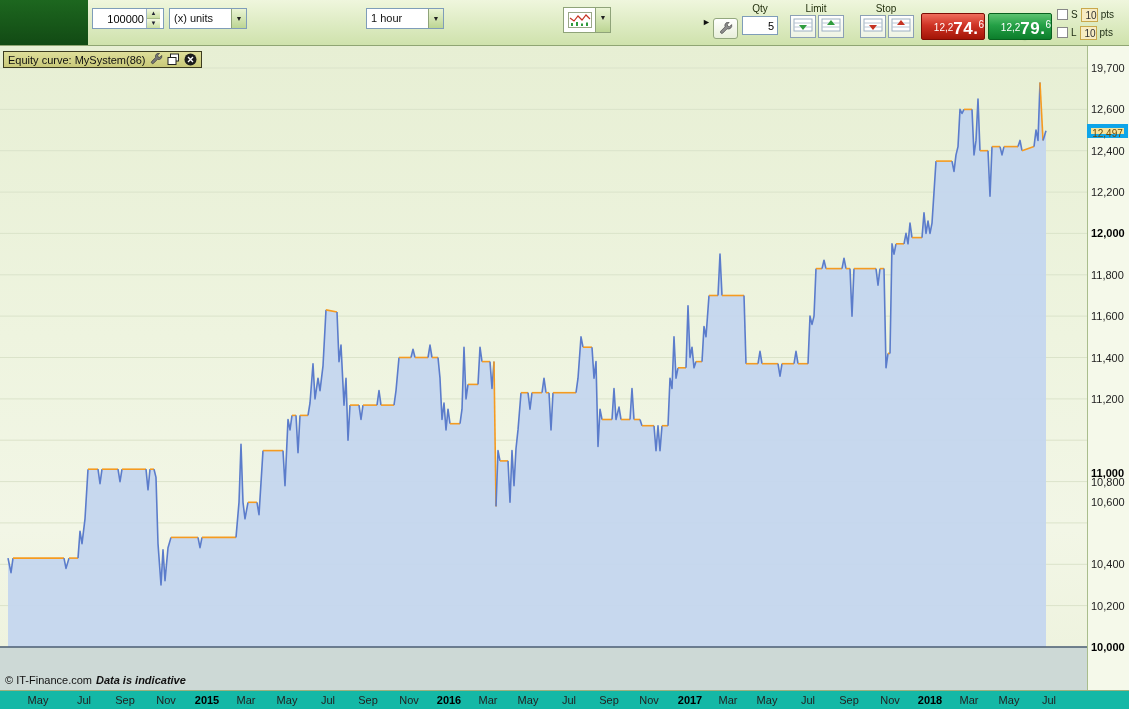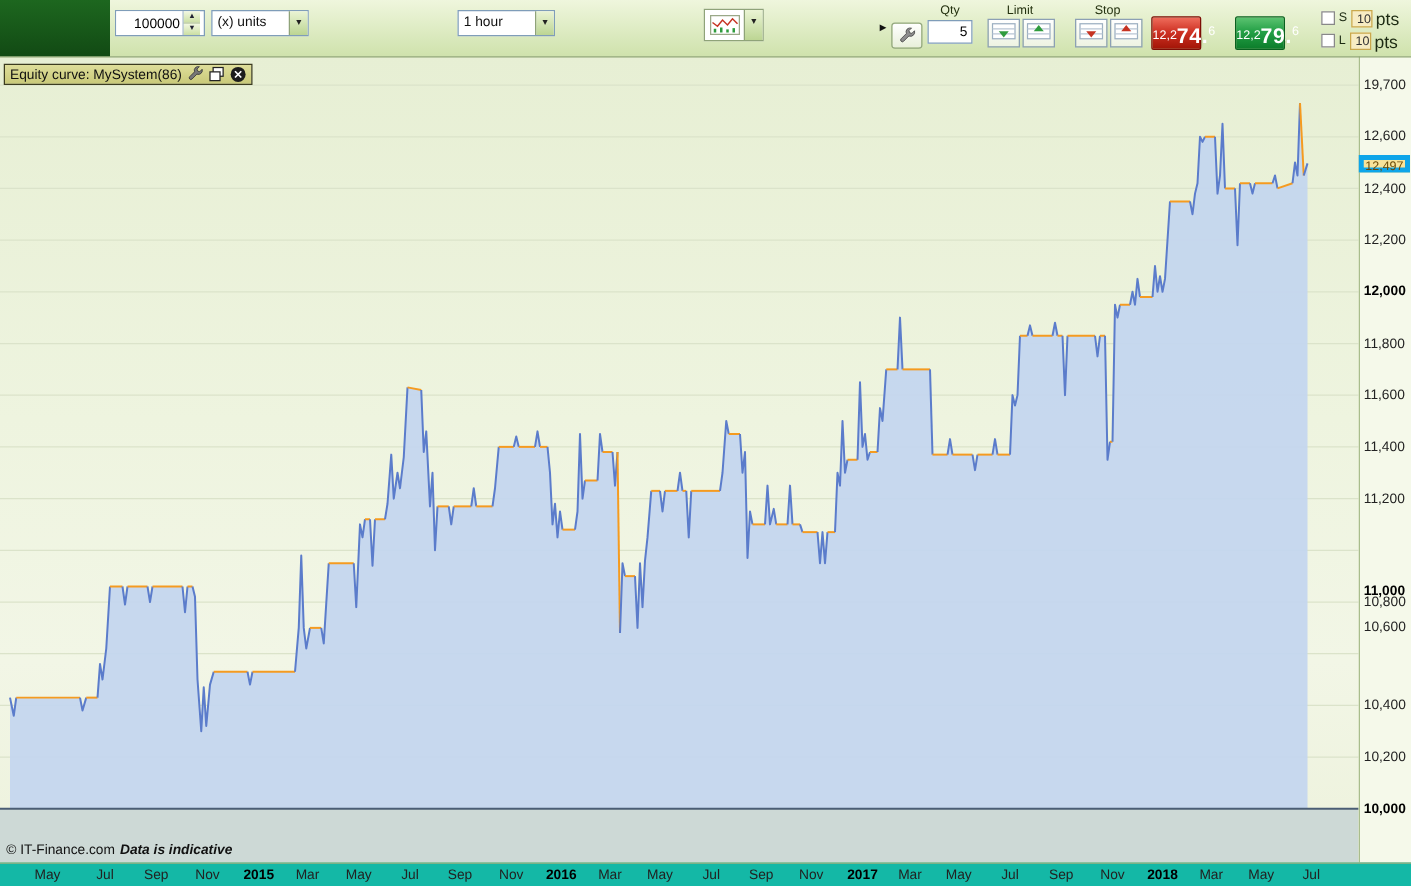--- a/index.html
+++ b/index.html
@@ -18,31 +18,31 @@
   .sel-text { flex:1; font-size:11px; padding:3px 4px 0 4px; color:#111; white-space:nowrap; }
   .sel-arrow { width:15px; text-align:center; font-size:7px; padding-top:6px; color:#222; background:linear-gradient(180deg,#eaf4d4,#bcd593); border-left:1px solid #8fa379; cursor:pointer; }
   .chartbtn { position:absolute; left:563px; top:7px; width:48px; height:26px; display:flex; background:#fff; border:1px solid #8fa379; }
   .chartbtn .icon-wrap { flex:1; display:flex; align-items:center; justify-content:center; background:#fff; }
   .expander { position:absolute; left:702px; top:17px; font-size:9px; color:#111; cursor:pointer; }
   .toolbtn { position:absolute; background:linear-gradient(180deg,#ffffff,#e8efda); border:1px solid #93a77e; border-radius:3px; display:flex; align-items:center; justify-content:center; cursor:pointer; }
   .grp-lbl { position:absolute; font-size:10px; color:#24310f; text-align:center; }
   .lbl-light { color:#ffffff; font-weight:normal; text-shadow:0 0 2px #6d8a4e;margin-top:27px; }
   .qty-input { position:absolute; left:742px; top:16px; width:36px; height:19px; border:1px solid #7f9db9; font-size:11px; text-align:right; padding:0 3px; font-family:"Liberation Sans",sans-serif; }
   .ordbtn { position:absolute; width:26px; height:23px; top:15px; background:linear-gradient(180deg,#ffffff,#eef3e2); border:1px solid #8ca0b5; cursor:pointer; padding:0; }
-  .price-btn { position:absolute; top:13px; width:40px; height:27px; border-radius:2px; color:#fff; text-align:right; cursor:pointer; border:none; padding-top:4px; }
+  .price-btn { position:absolute; top:13px; width:64px; height:27px; border-radius:2px; color:#fff; text-align:right; cursor:pointer; border:none; padding-top:4px; }
   .price-btn .p-small { font-size:10px; vertical-align:3px; }
   .price-btn .p-big { font-size:17px; font-weight:bold; letter-spacing:0.5px; }
   .price-btn .p-sup { font-size:10px; vertical-align:6px; }
   .sell { left:921px; background:linear-gradient(180deg,#ef6d5c 0%,#cf3325 45%,#a31507 100%); border:1px solid #7c0d05; }
   .buy  { left:988px; background:linear-gradient(180deg,#5cc371 0%,#24a046 45%,#0c7d2b 100%); border:1px solid #09611f; }
   .sl-row { position:absolute; left:1057px; display:flex; align-items:center; gap:3px; height:15px; }
   .chk { width:11px; height:11px; background:#fff; border:1px solid #888; display:inline-block; cursor:pointer; }
   .sl-lbl { font-size:10px; color:#1c2a12; }
   .sl-box { display:inline-block; width:17px; height:14px; background:#f7ecc3; border:1px solid #c9a84c; font-size:10px; text-align:right; line-height:13px; color:#333; cursor:text; }
-  .pts { font-size:14px; color:#1c2a12; }
+  .pts { font-size:10px; color:#1c2a12; }
 
   
   .plot { position:absolute; left:0; top:45px; width:1087px; height:645px;
     background:linear-gradient(180deg,#e7efd4 0%,#eef4df 45%,#f2f6e6 75%,#edf2dc 100%); }
   .plot svg { display:block; }
   .chart-tab { position:absolute; left:3px; top:51px; height:17px; display:flex; align-items:center; gap:4px;
     background:linear-gradient(180deg,#dede9a,#c9c979); border:1px solid #3c3c20; padding:0 4px; font-size:11px; color:#101010; z-index:4; cursor:pointer; }
   .chart-tab svg { cursor:pointer; }
   .yaxis { position:absolute; left:1087px; top:45px; width:42px; height:645px; background:#f5f9ea; border-left:1px solid #a9bd8c; z-index:2; }
   .ytick { position:absolute; left:3px; transform:translateY(-50%); font-size:11px; color:#222; white-space:nowrap; }

